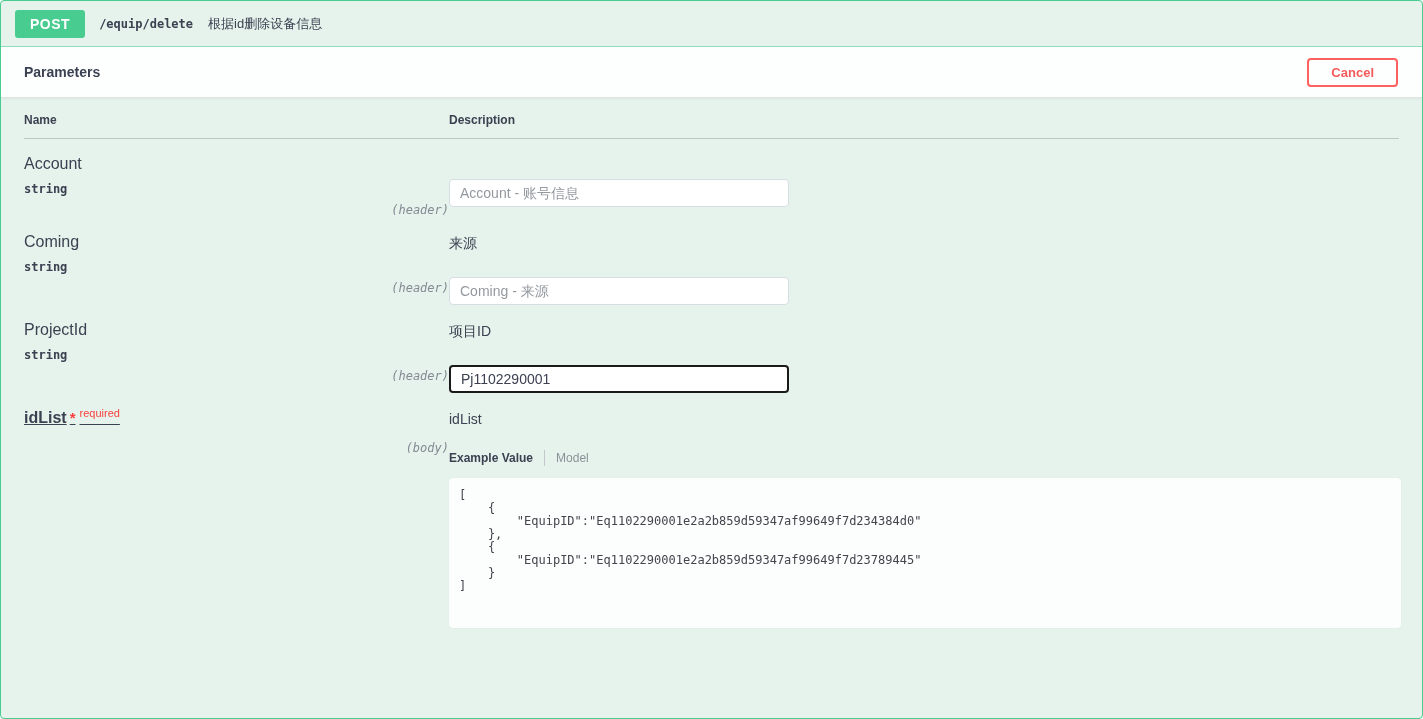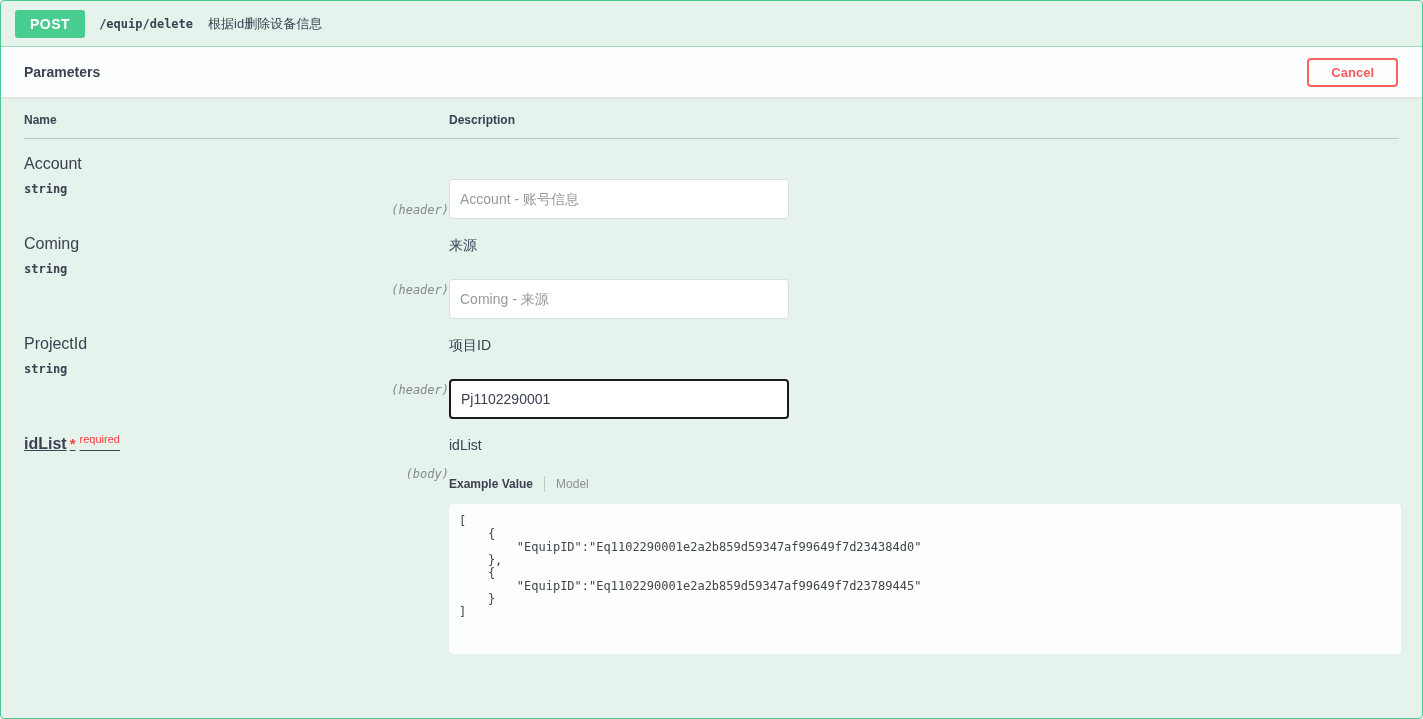--- a/index.html
+++ b/index.html
@@ -88,21 +88,21 @@
     margin-top: 7px;
     text-align: right;
   }
   .param-in.body-in { margin-top: 14px; }
 
   .param-desc-text { font-size: 14px; color: #3b4151; margin-top: 2px; }
 
   .param-input {
     display: block;
     margin-top: 24px;
-    width: 340px; height: 40px;
+    width: 340px; height: 28px;
     padding: 8px 10px;
     border: 1px solid #d8dde3; border-radius: 4px;
     background: #fff;
     font-family: "Liberation Sans", sans-serif;
     font-size: 14px; color: #3b4151;
     outline: none;
   }
   .param-input::placeholder { color: #94999f; opacity: 1; }
   .param-input.filled { border: 2px solid #1a1a1a; }
 

